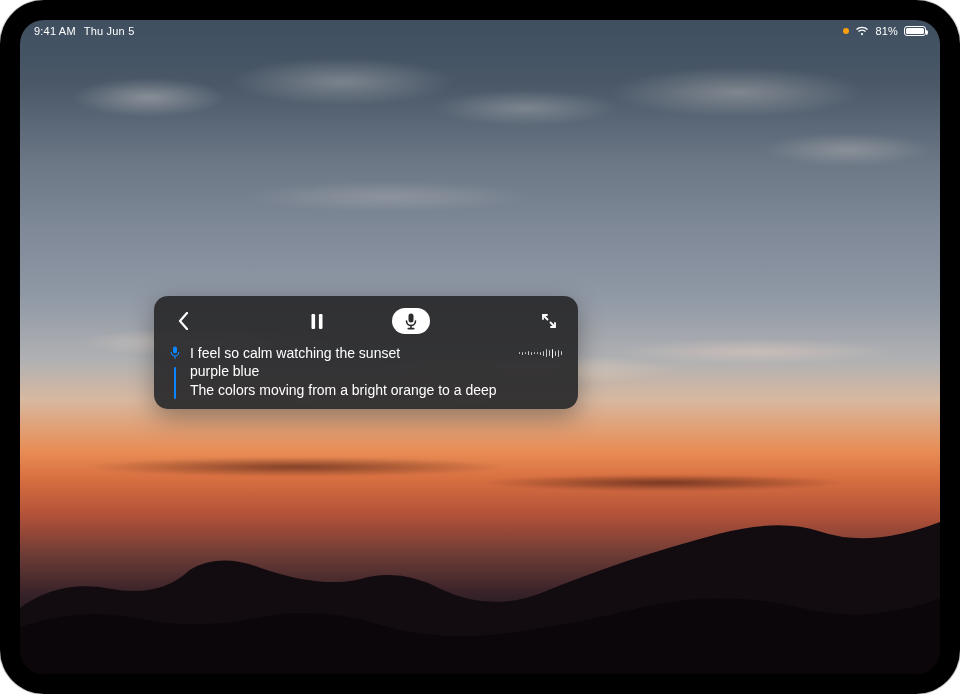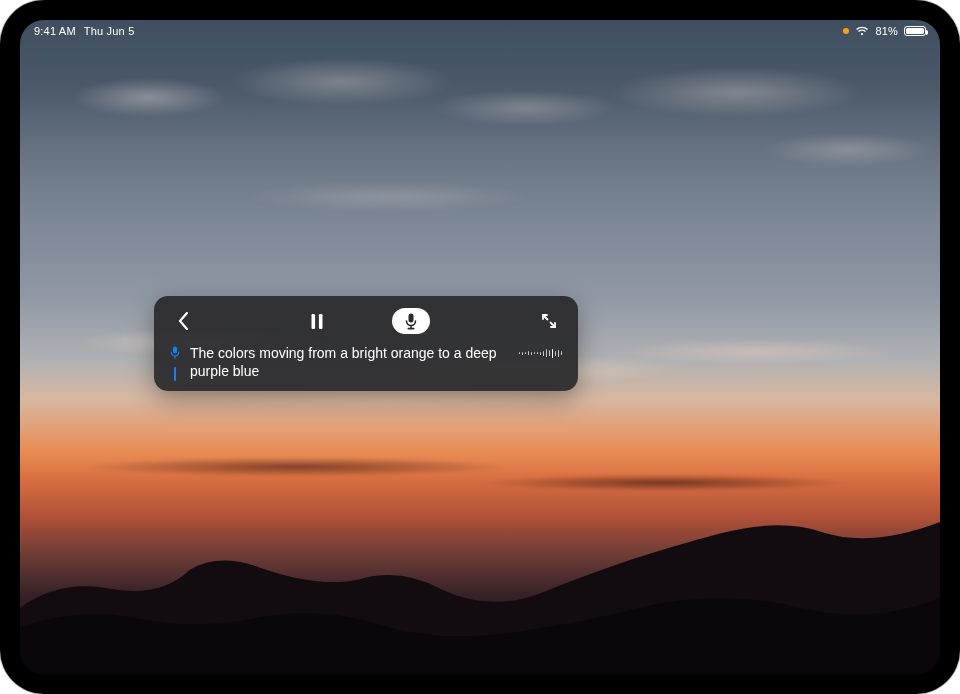--- a/index.html
+++ b/index.html
@@ -289,21 +289,22 @@
             <svg width="10" height="13" viewBox="0 0 10 13">
               <rect x="3" y="0.5" width="4" height="7" rx="2" fill="#0a84ff"></rect>
               <path d="M1.3 6.3a3.7 3.7 0 0 0 7.4 0" stroke="#0a84ff" stroke-width="1.2" fill="none" stroke-linecap="round"></path>
               <line x1="5" y1="10" x2="5" y2="12.3" stroke="#0a84ff" stroke-width="1.2" stroke-linecap="round"></line>
             </svg>
           </span>
           <div class="speaker-line"></div>
         </div>
         <div class="body-main">
           <div class="transcript">
+            <span>I feel so calm watching the sunset</span>
+            <span>purple blue</span>
             <span>The colors moving from a bright orange to a deep</span>
-            <span>purple blue</span>
           </div>
         </div>
       </div>
     </div>
 
   </div>
 </div>
 
 </body></html>

